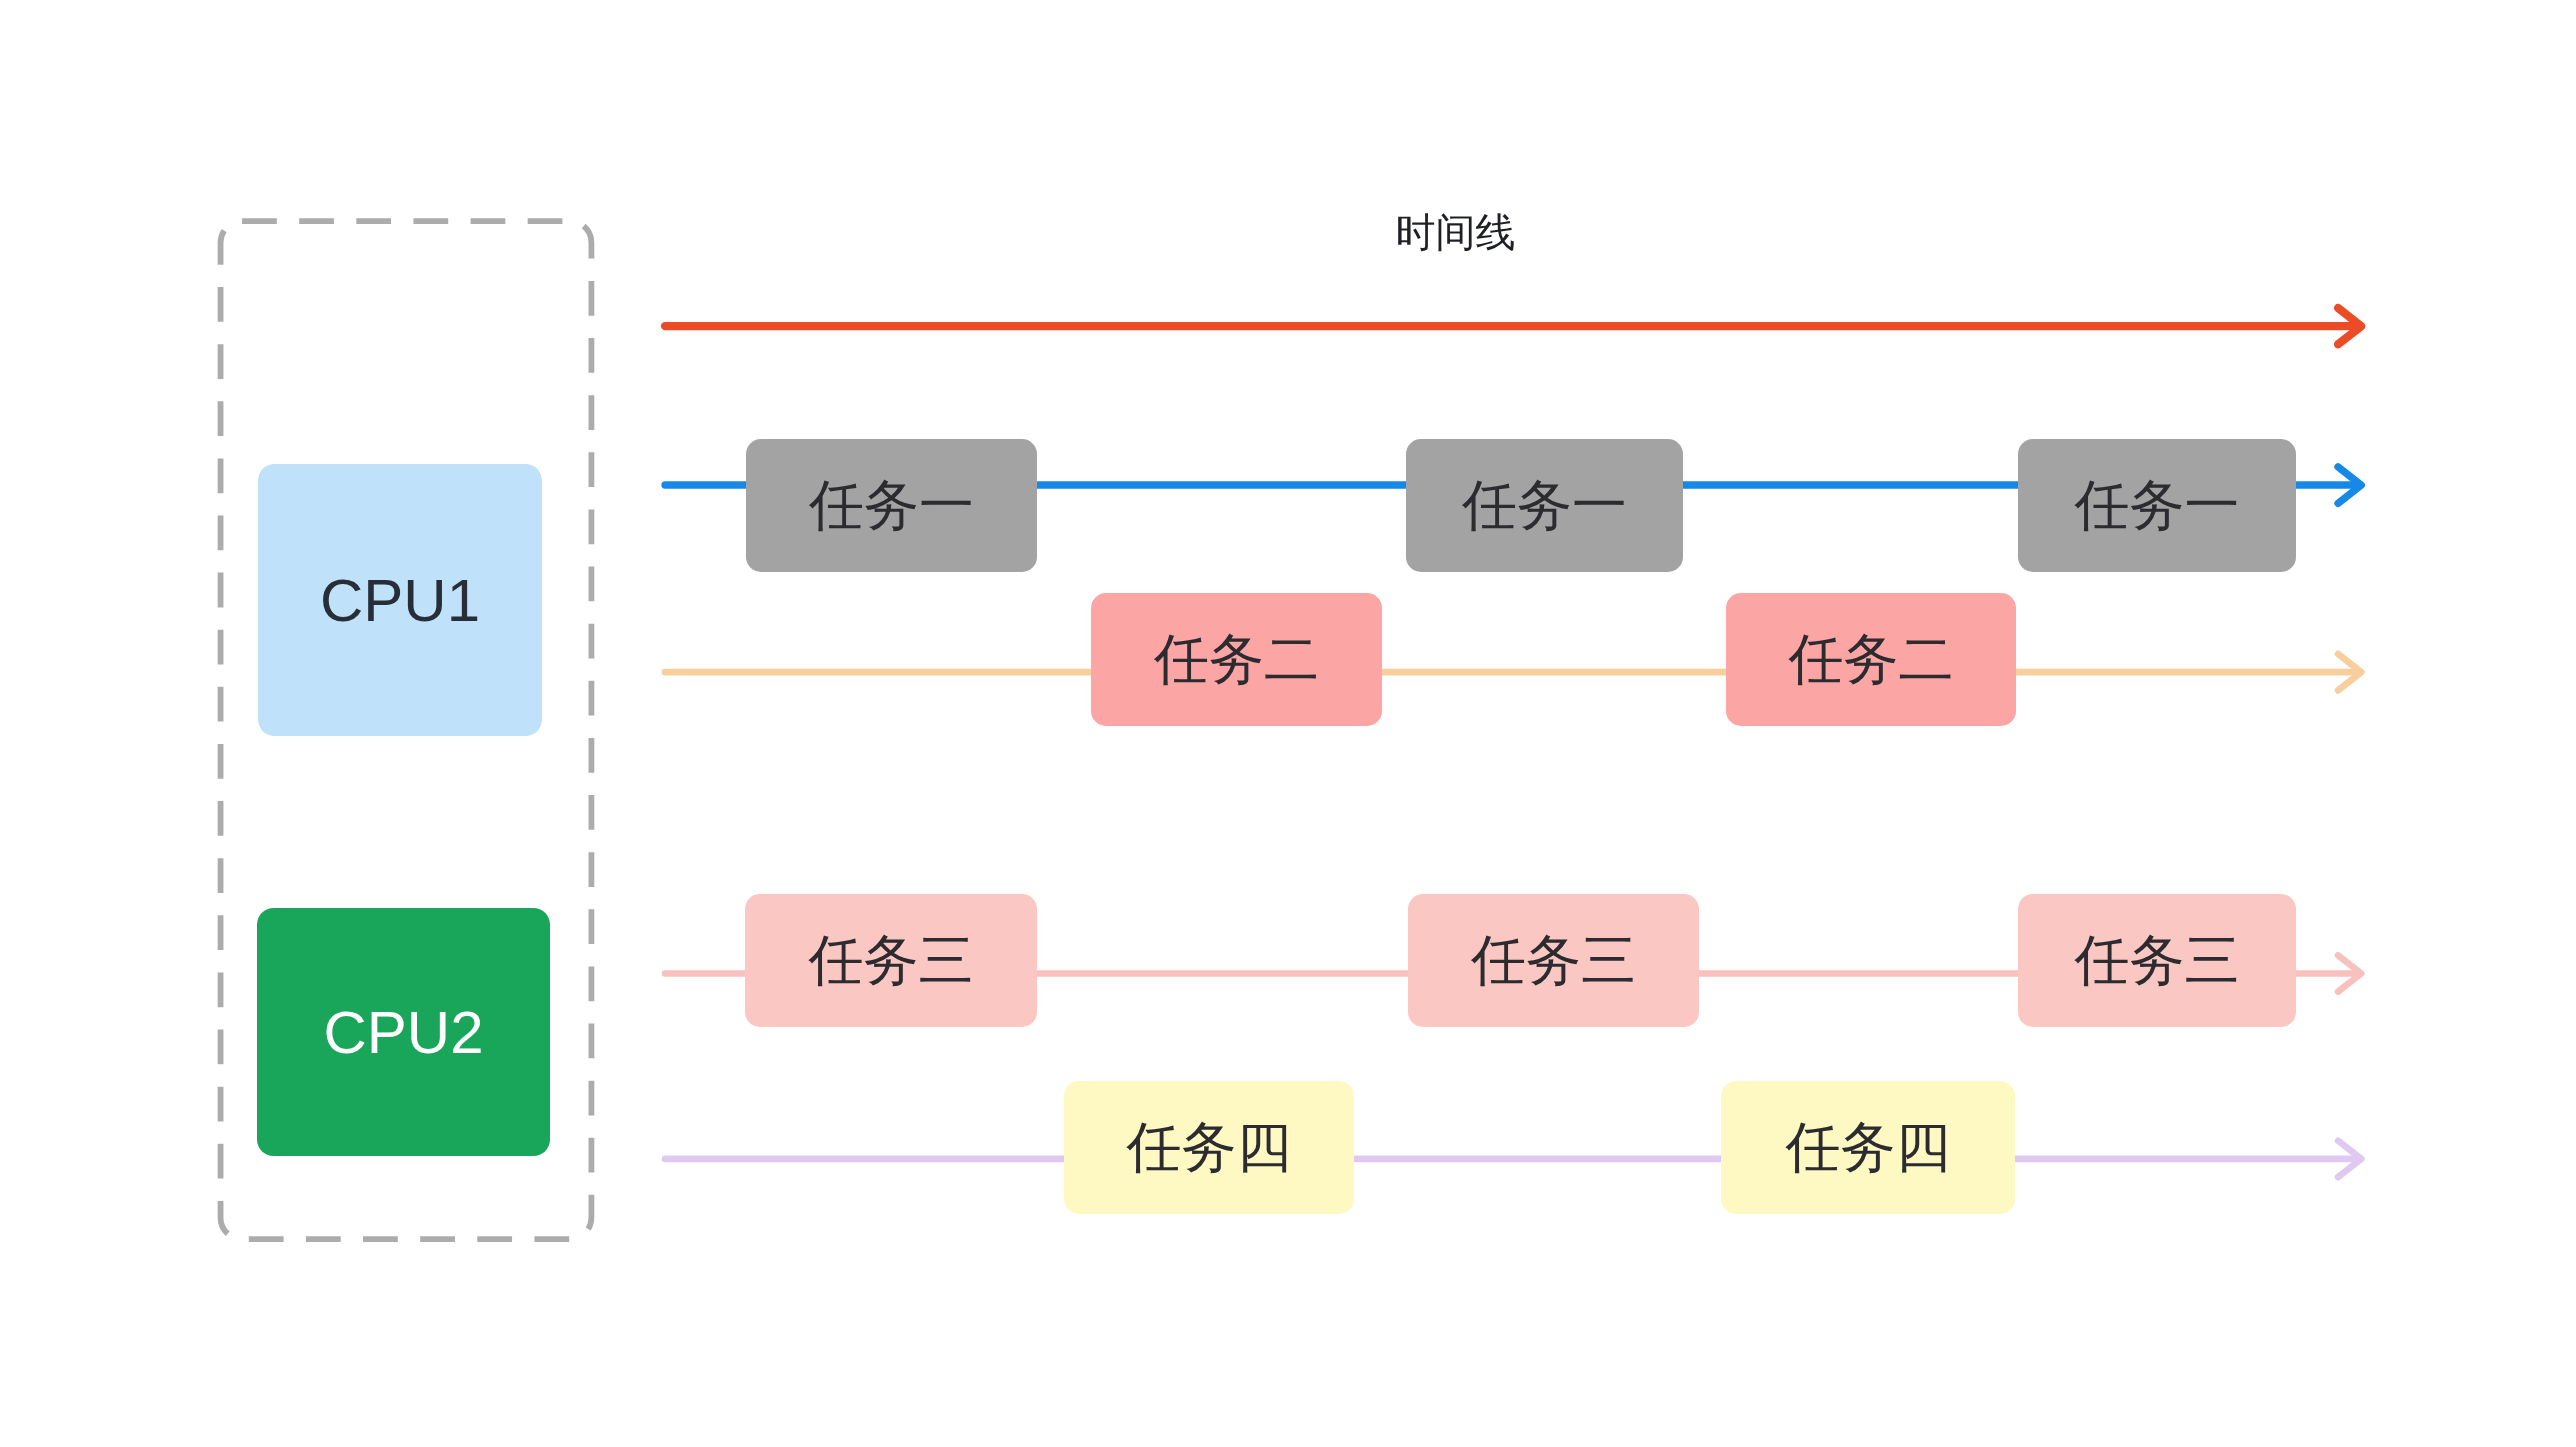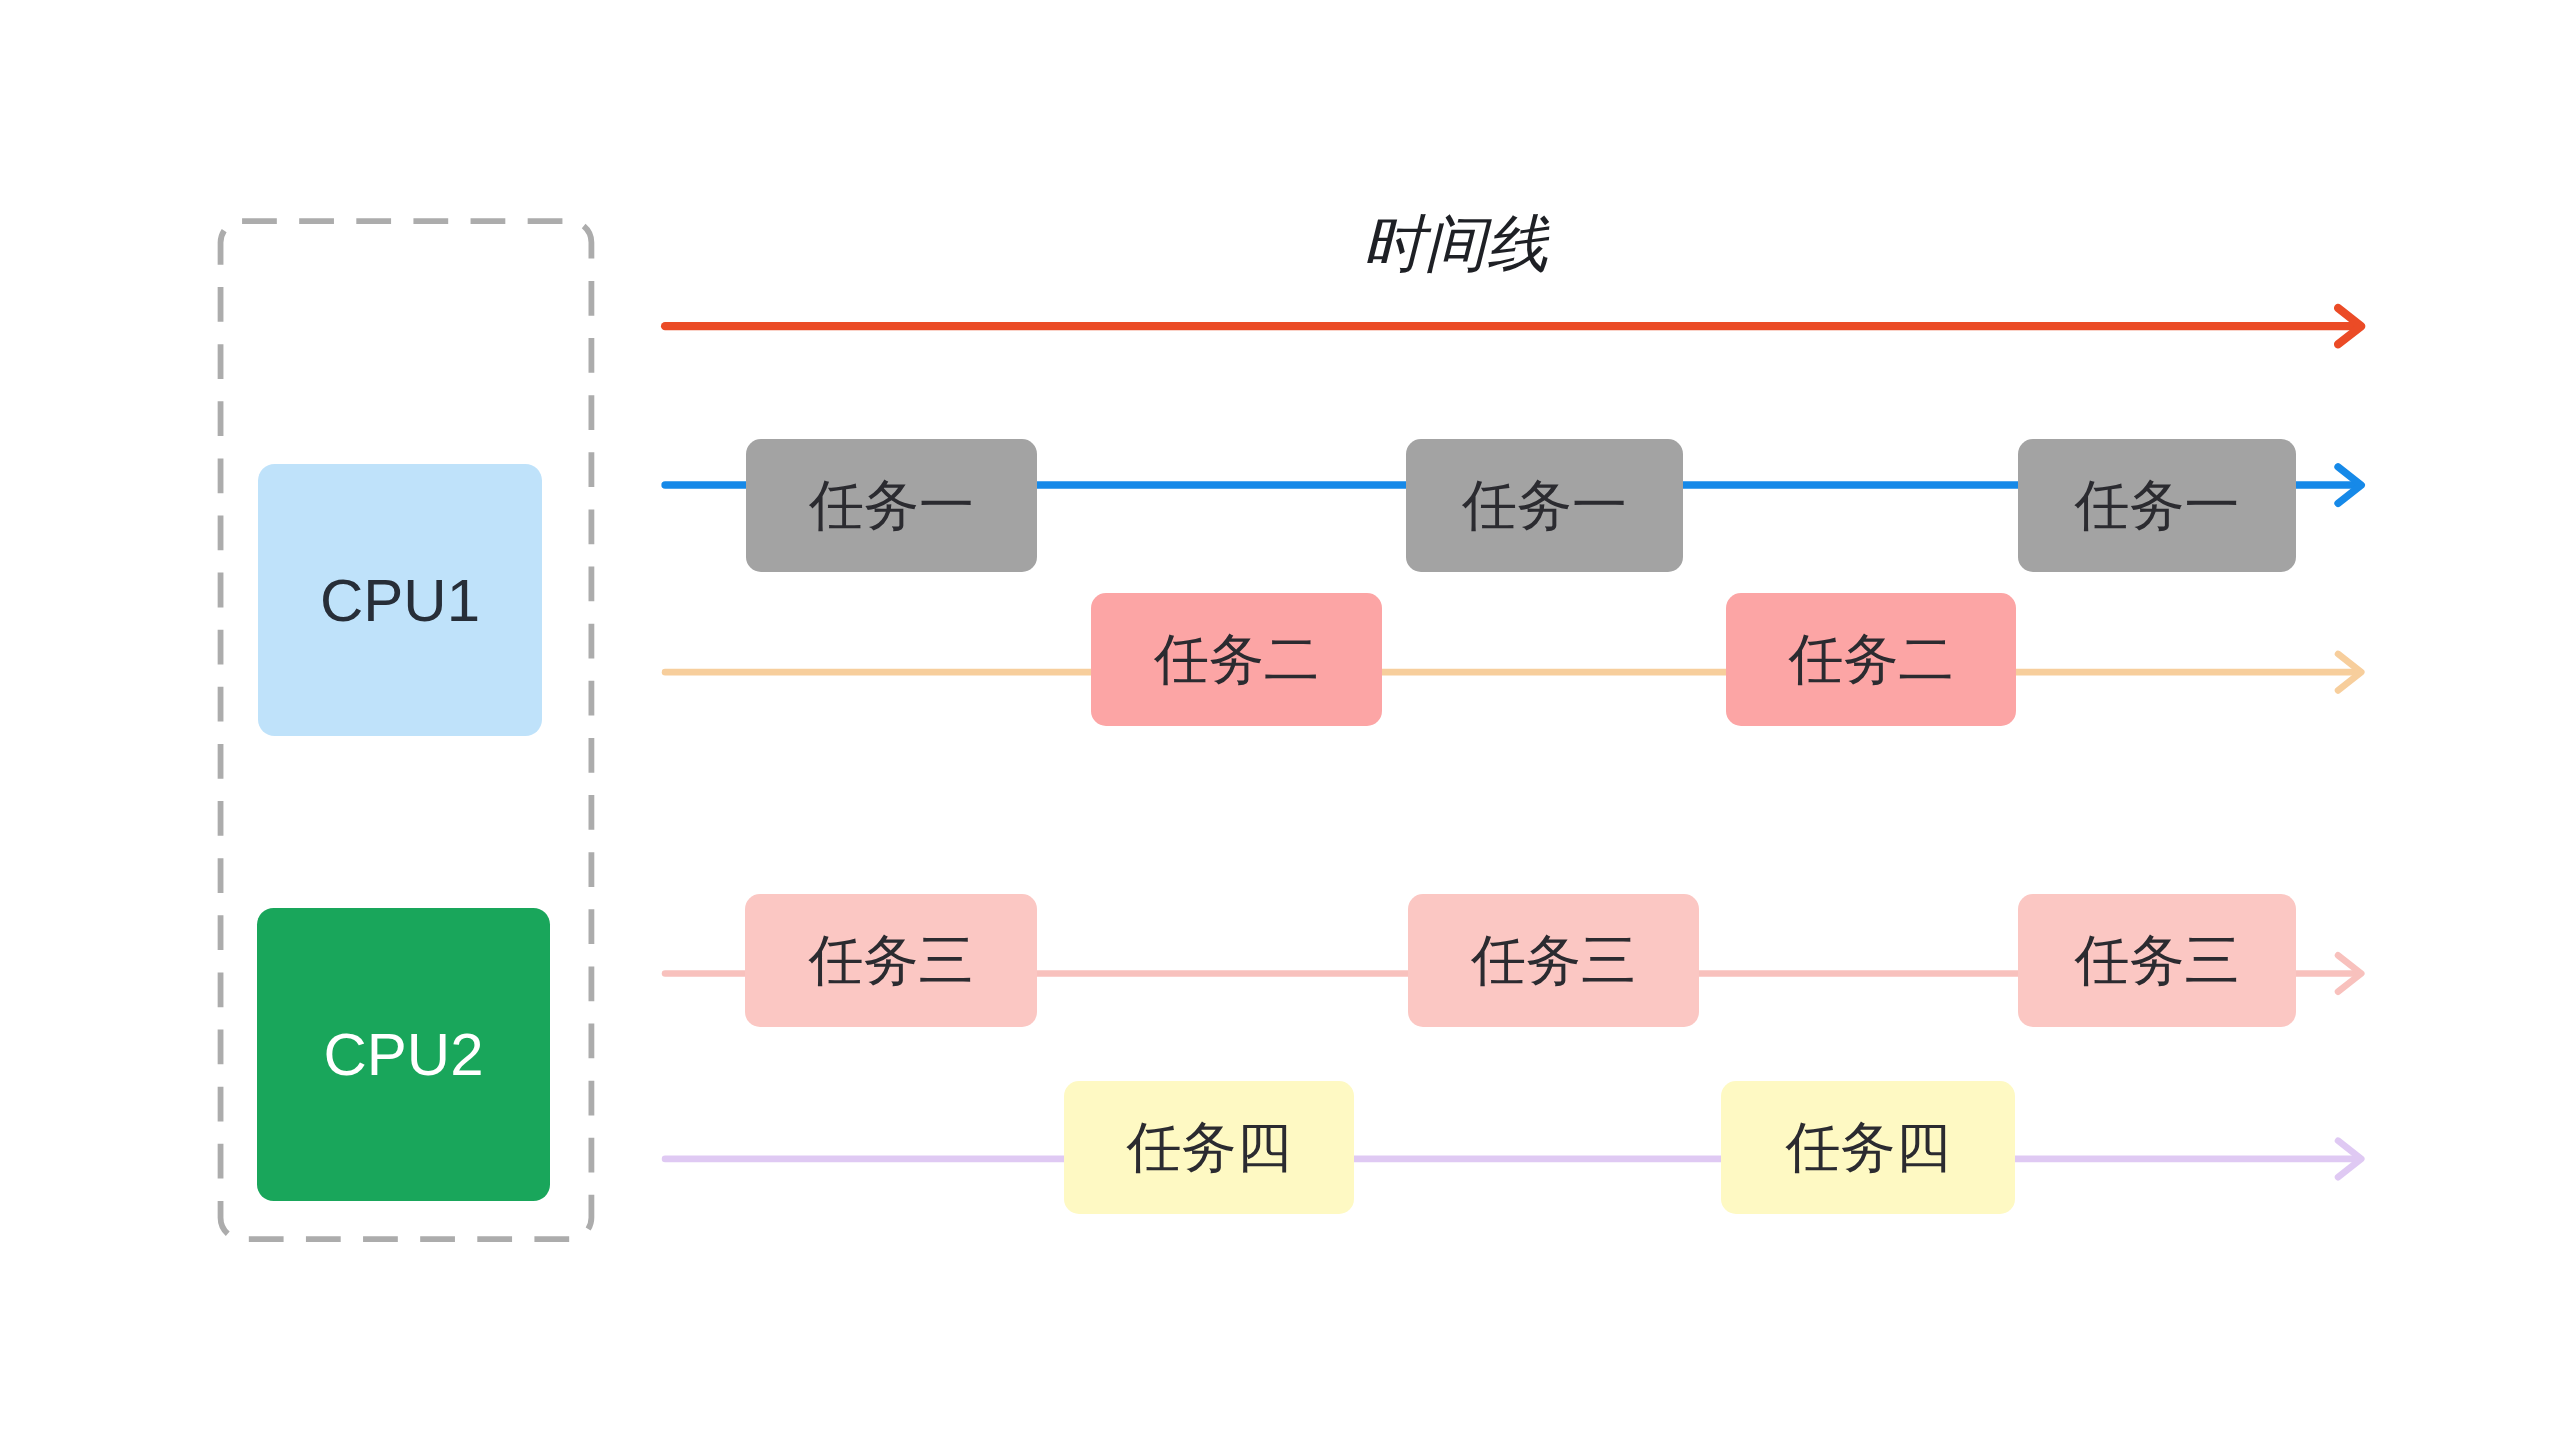--- a/index.html
+++ b/index.html
@@ -52,22 +52,21 @@
     top: 286px;
     width: 374px;
     text-align: center;
     font-size: 58px;
   }
   .timeline-title {
     left: 1290px;
     top: 210px;
     width: 331px;
     text-align: center;
-    font-size: 62px;
-    font-style: italic;
+    font-size: 40px;
   }
   
   .core {
     position: absolute;
     display: flex;
     align-items: center;
     justify-content: center;
     border-radius: 16.6px;
     font-size: 60px;
     font-weight: 400;
@@ -77,21 +76,21 @@
     top: 464px;
     width: 284px;
     height: 272px;
     background: #BFE2FA;
     color: #272E38;
   }
   .core-cpu2 {
     left: 257px;
     top: 908px;
     width: 293px;
-    height: 293px;
+    height: 248px;
     background: #19A65B;
     color: #ffffff;
   }
   
   .task {
     position: absolute;
     display: flex;
     align-items: center;
     justify-content: center;
     height: 133px;

